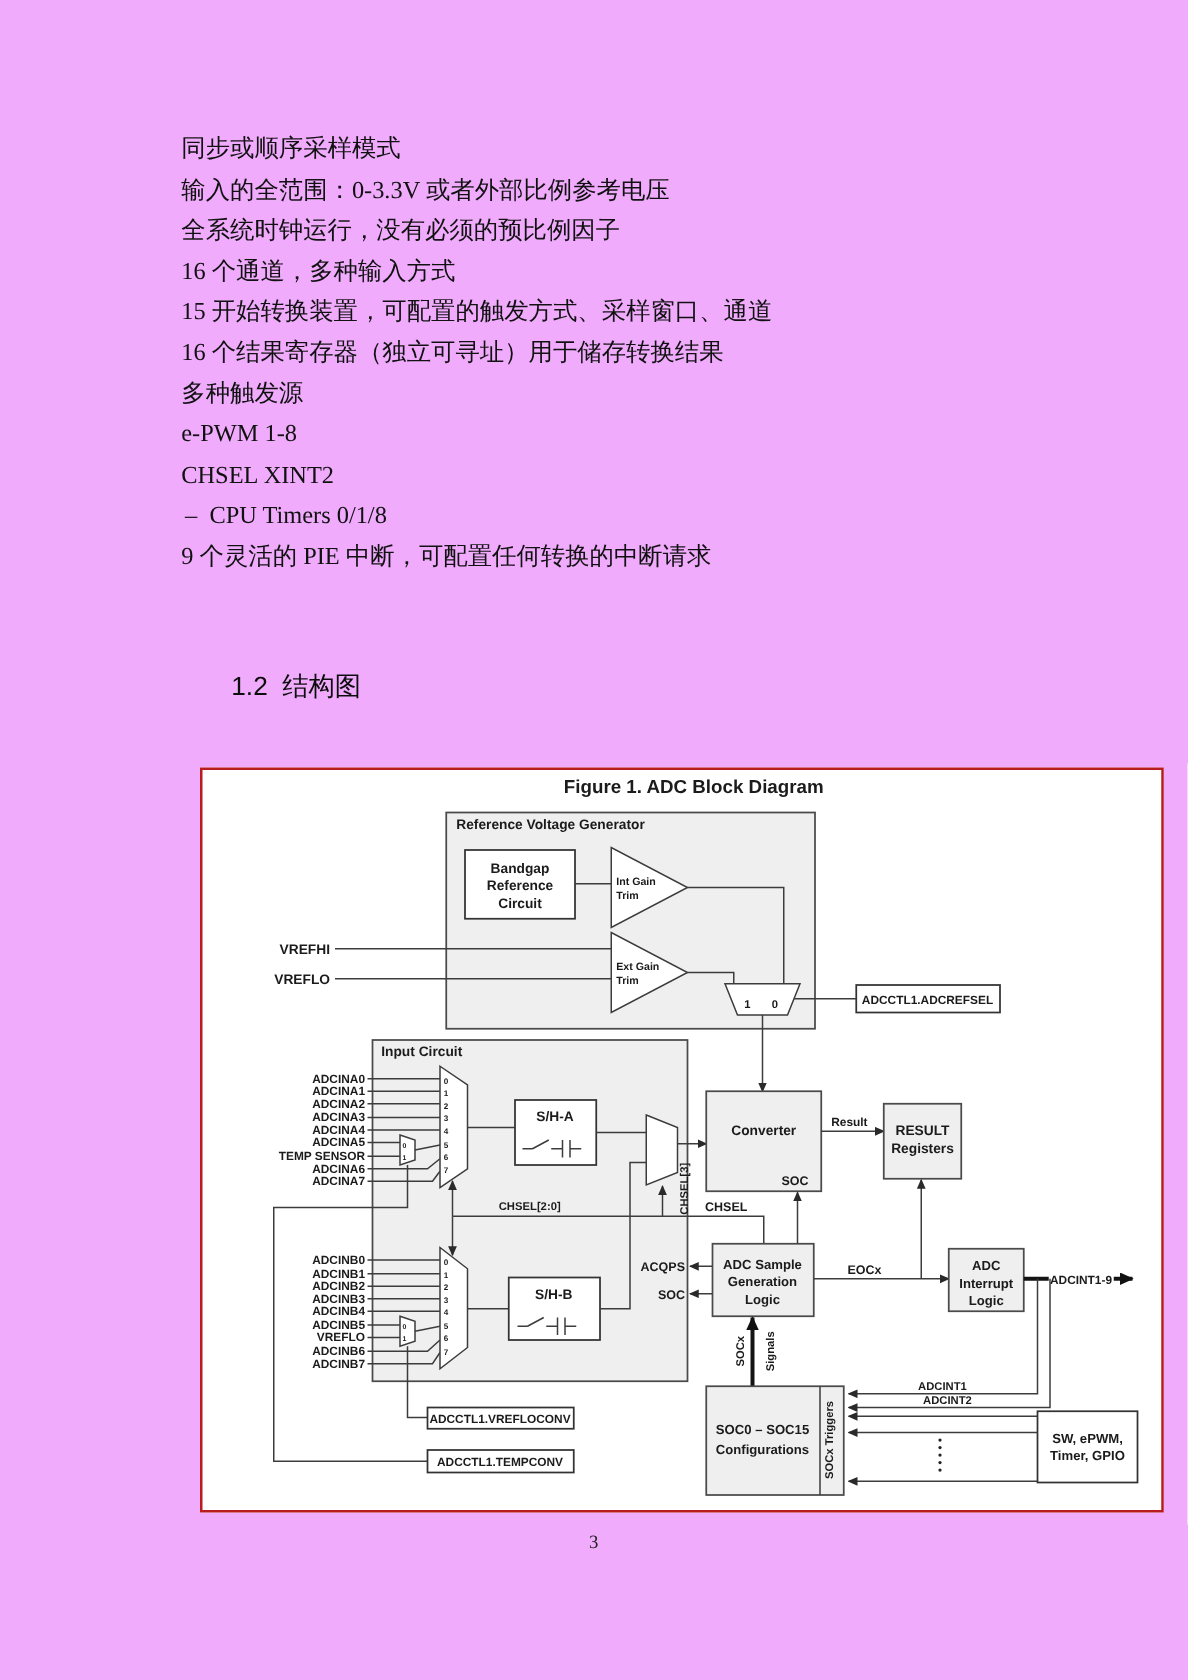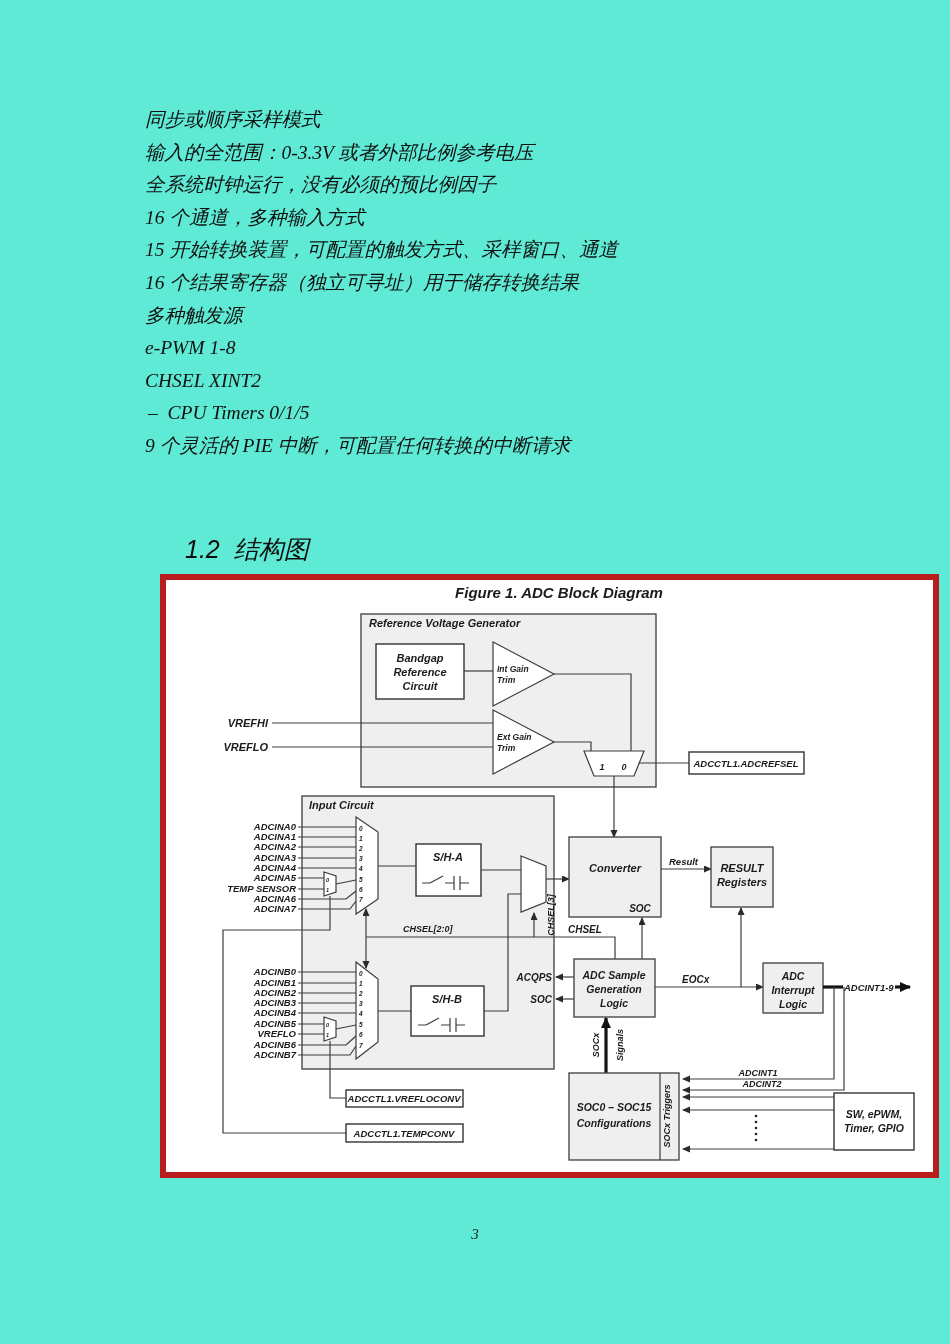--- a/index.html
+++ b/index.html
@@ -1,26 +1,26 @@
 <!DOCTYPE html>
 <html><head>
 <meta charset="utf-8">
 <style>
   html,body{margin:0;padding:0;background:#ffffff;}
-  #page{position:relative;width:950px;height:1344px;background:#5eead4;overflow:hidden;
-        font-family:"Liberation Serif",serif;color:#111;font-style:italic;}
+  #page{position:relative;width:950px;height:1344px;background:#f0abfc;overflow:hidden;
+        font-family:"Liberation Serif",serif;color:#111;}
   
   #bodytext{position:absolute;left:145px;top:104px;width:700px;}
   .bline{height:32.6px;line-height:32.6px;font-size:19.5px;white-space:pre-wrap;}
   .bline.indent{padding-left:3px;}
   #heading{position:absolute;left:185px;top:534px;font-family:"Liberation Sans",sans-serif;
-           font-size:25px;line-height:31px;white-space:pre-wrap;color:#0d0d0d;}
+           font-size:21px;line-height:31px;white-space:pre-wrap;color:#0d0d0d;}
   
-  #figure{position:absolute;left:160px;top:574px;width:767px;height:592px;
-          border:6px solid #b91c1c;box-sizing:content-box;background:#fff;text-align:right;}
+  #figure{position:absolute;left:160px;top:614px;width:767px;height:592px;
+          border:2px solid #b91c1c;box-sizing:content-box;background:#fff;text-align:right;}
   #diagram{display:block;}
   #diagram text{font-family:"Liberation Sans",sans-serif;font-weight:bold;fill:#1b1b1b;}
   .t15{font-size:15px;} .t11{font-size:11px;} .t105{font-size:10.5px;} .t10{font-size:10px;}
   .t95{font-size:9.5px;} .t9{font-size:9px;} .t85{font-size:8.5px;} .t65{font-size:6.5px;} .t55{font-size:5.5px;}
   .w{stroke:#3c3c3c;stroke-width:1.2;fill:none;}
   .thick{stroke:#141414;stroke-width:3.2;fill:none;}
   .gbox{fill:#efefef;stroke:#4a4a4a;stroke-width:1.4;}
   .wbox{fill:#ffffff;stroke:#333333;stroke-width:1.4;}
   .shape{fill:#ffffff;stroke:#3c3c3c;stroke-width:1.2;}
   #pagenum{position:absolute;left:0;top:1226px;width:950px;text-align:center;
@@ -34,21 +34,21 @@
   <div id="bodytext">
     <div class="bline">同步或顺序采样模式</div>
     <div class="bline">输入的全范围：0-3.3V 或者外部比例参考电压</div>
     <div class="bline">全系统时钟运行，没有必须的预比例因子</div>
     <div class="bline">16 个通道，多种输入方式</div>
     <div class="bline">15 开始转换装置，可配置的触发方式、采样窗口、通道</div>
     <div class="bline">16 个结果寄存器（独立可寻址）用于储存转换结果</div>
     <div class="bline">多种触发源</div>
     <div class="bline">e-PWM 1-8</div>
     <div class="bline">CHSEL XINT2</div>
-    <div class="bline indent">–  CPU Timers 0/1/5</div>
+    <div class="bline indent">–  CPU Timers 0/1/8</div>
     <div class="bline">9 个灵活的 PIE 中断，可配置任何转换的中断请求</div>
   </div>
 
   <div id="heading">1.2  结构图</div>
 
   <div id="figure">
     <svg id="diagram" width="767" height="592" viewBox="0 0 767 592" xmlns="http://www.w3.org/2000/svg">
       <defs>
         <marker id="ah" markerWidth="8" markerHeight="8" refX="7" refY="3.5" orient="auto" markerUnits="userSpaceOnUse">
           <path d="M0,0 L8,3.5 L0,7 Z" fill="#2a2a2a"></path>

